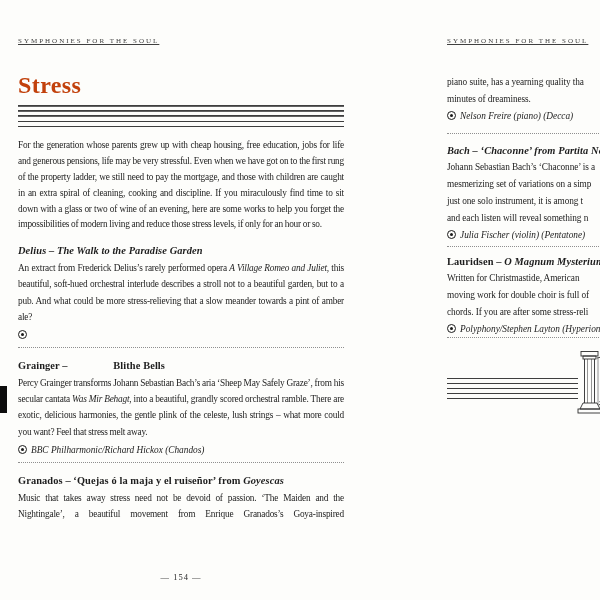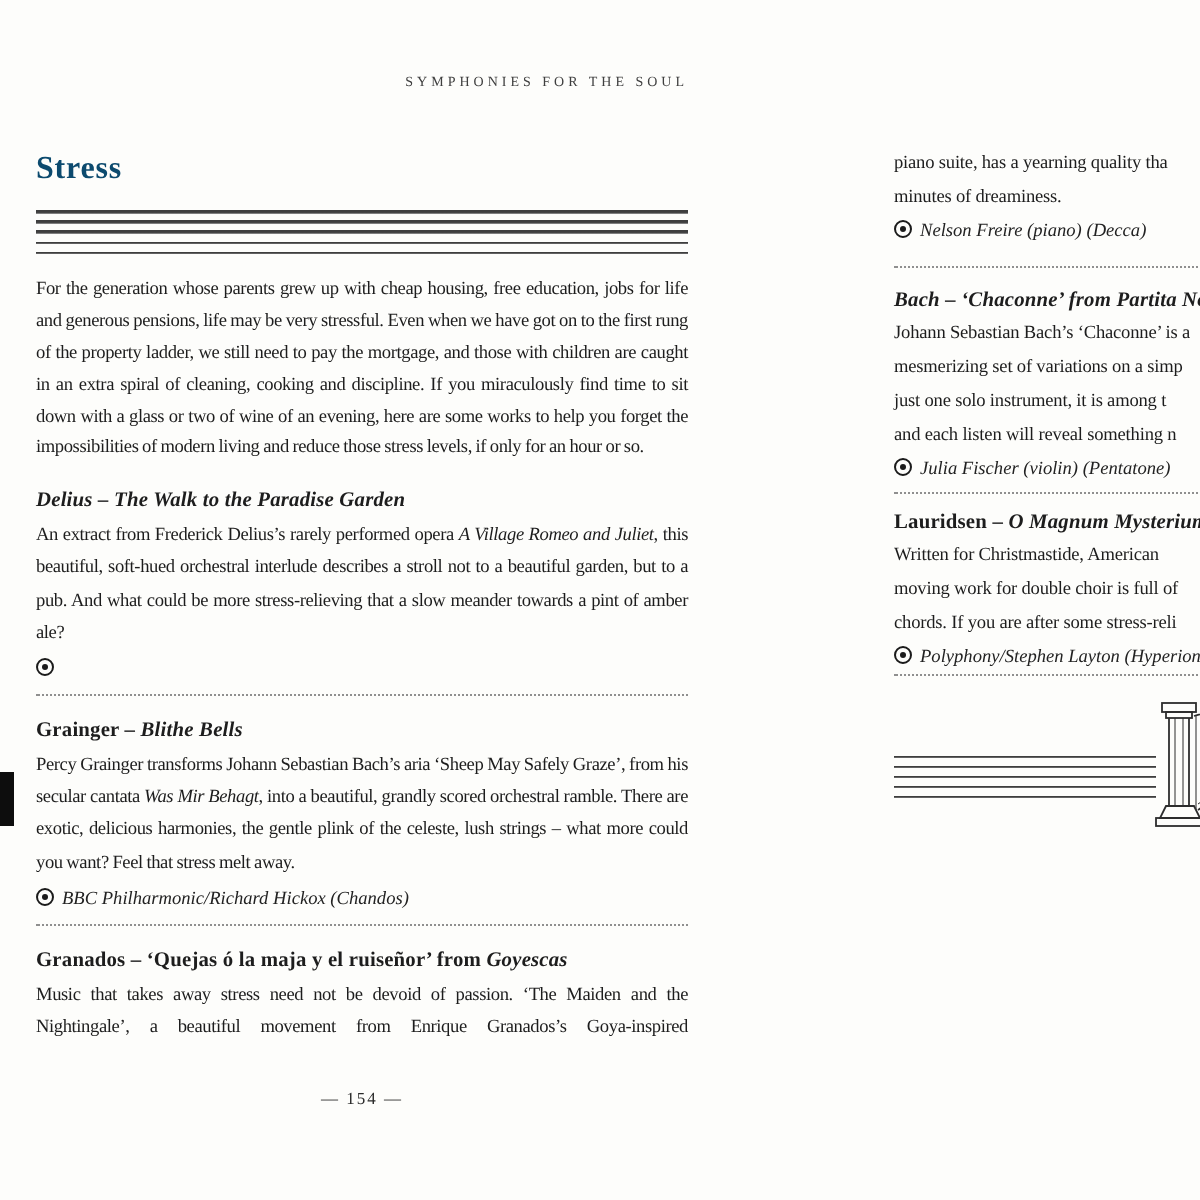--- a/index.html
+++ b/index.html
@@ -3,59 +3,59 @@
 <meta charset="utf-8">
 <style>
   html,body{margin:0;padding:0;}
   body{
     width:600px;height:600px;overflow:hidden;position:relative;
     background:#fdfdfb;color:#1d1d1d;
     font-family:"Liberation Serif","DejaVu Serif",serif;
   }
   
   .running-header{
-    text-align:right;font-size:7px;letter-spacing:2px;color:#3f3f3f;
-    font-weight:400;white-space:nowrap;
+    text-align:left;font-size:7px;letter-spacing:2px;color:#3f3f3f;
+    font-weight:400;white-space:nowrap;text-decoration:underline;
   }
   .sep{border-top:1px dotted #8f8f8f;height:0;}
   .credit{font-style:italic;font-size:9.3px;color:#222;line-height:13px;white-space:nowrap;}
   .rec{
     display:inline-block;width:7px;height:7px;border:1px solid #1b1b1b;border-radius:50%;
     position:relative;margin-right:4px;vertical-align:-1px;box-sizing:content-box;
   }
   .rec::after{
     content:"";position:absolute;left:50%;top:50%;width:3px;height:3px;
     margin:-1.5px 0 0 -1.5px;background:#1b1b1b;border-radius:50%;
   }
   .staff i{display:block;background:linear-gradient(to bottom,#3e3e3e 60%,#9d9d9d);}
   .page-number{font-size:8.5px;letter-spacing:1px;color:#2a2a2a;text-align:center;white-space:nowrap;}
   .heading{font-size:10.4px;font-weight:700;line-height:16px;letter-spacing:0.1px;}
   
   .page-left{position:absolute;left:0;top:0;width:415px;height:600px;}
   .lcol{margin-left:18px;width:326px;}
   .edge-tab{position:absolute;left:0;top:386px;width:7px;height:27px;background:#0d0d0d;}
   .lp-header{padding-top:37px;}
   .title{
-    font-size:16px;font-weight:700;line-height:20px;margin:30px 0 0 0;
-    color:#0c4a6e;letter-spacing:0.4px;
+    font-size:24px;font-weight:700;line-height:20px;margin:30px 0 0 0;
+    color:#c2410c;letter-spacing:0.4px;
   }
   .staff-left{margin-top:10px;}
   .staff-left i{height:1.7px;margin-bottom:3.5px;}
   .staff-left i:last-child{margin-bottom:0;}
   .body-text{
     font-size:9.3px;line-height:16.2px;text-align:justify;
     letter-spacing:-0.2px;word-spacing:-0.3px;margin:0;
   }
   .intro{margin-top:11px;line-height:15.8px;}
   .cont-justify{text-align:justify;text-align-last:justify;}
   .entry-l{margin-top:10px;}
   .entry-l .body-text{margin-top:1px;}
   .entry-l .credit{margin-top:4px;}
   .sep-l{margin-top:5px;}
-  .lp-number{position:absolute;top:544px;left:18px;width:326px;}
+  .lp-number{position:absolute;top:572px;left:18px;width:326px;}
   
   .page-right{position:absolute;left:447px;top:0;width:330px;height:600px;}
   .rp-header{position:absolute;top:37px;left:0;width:330px;}
   .rgroup{position:absolute;left:0;width:330px;}
   .rline{white-space:nowrap;font-size:9.3px;line-height:17px;letter-spacing:-0.1px;}
   .rgroup .heading{line-height:17px;white-space:nowrap;}
   .rgroup .credit{line-height:17px;}
   .rsep{position:absolute;left:0;width:330px;}
   .staff-right{position:absolute;top:378px;left:0;width:131px;}
   .staff-right i{height:1.3px;margin-bottom:3.6px;}
@@ -88,21 +88,21 @@
       <div class="heading"><span style="font-weight: 700; font-style: italic;">Delius – </span><span style="font-style: italic; font-weight: 700;">The Walk to the Paradise Garden</span></div>
       <p class="body-text"><span>An extract from Frederick Delius’s rarely performed opera </span><span style="font-style: italic;">A Village Romeo and Juliet</span><span>, this beautiful, soft-hued orchestral interlude describes a stroll not to a beautiful garden, but to a pub. And what could be more stress-relieving that a slow meander towards a pint of amber ale?</span></p>
       <div class="credit">
         <span class="rec"></span>
       </div>
     </div>
 
     <div class="sep sep-l"></div>
 
     <div class="entry-l">
-      <div class="heading"><span style="font-weight: 700; text-align: right;">Grainger – </span><span style="font-style: italic; font-weight: 700;">Blithe Bells</span></div>
+      <div class="heading"><span style="font-weight: 700; text-align: right;">Grainger – </span><span style="font-weight: 700; margin-left: 43px;">Blithe Bells</span></div>
       <p class="body-text"><span>Percy Grainger transforms Johann Sebastian Bach’s aria ‘Sheep May Safely Graze’, from his secular cantata </span><span style="font-style: italic;">Was Mir Behagt</span><span>, into a beautiful, grandly scored orchestral ramble. There are exotic, delicious harmonies, the gentle plink of the celeste, lush strings – what more could you want? Feel that stress melt away.</span></p>
       <div class="credit">
         <span class="rec"></span><span>BBC Philharmonic/Richard Hickox (Chandos)</span>
       </div>
     </div>
 
     <div class="sep sep-l"></div>
 
     <div class="entry-l">
       <div class="heading"><span style="font-weight: 700;">Granados – ‘Quejas ó la maja y el ruiseñor’ from </span><span style="font-style: italic; font-weight: 700;">Goyescas</span></div>

